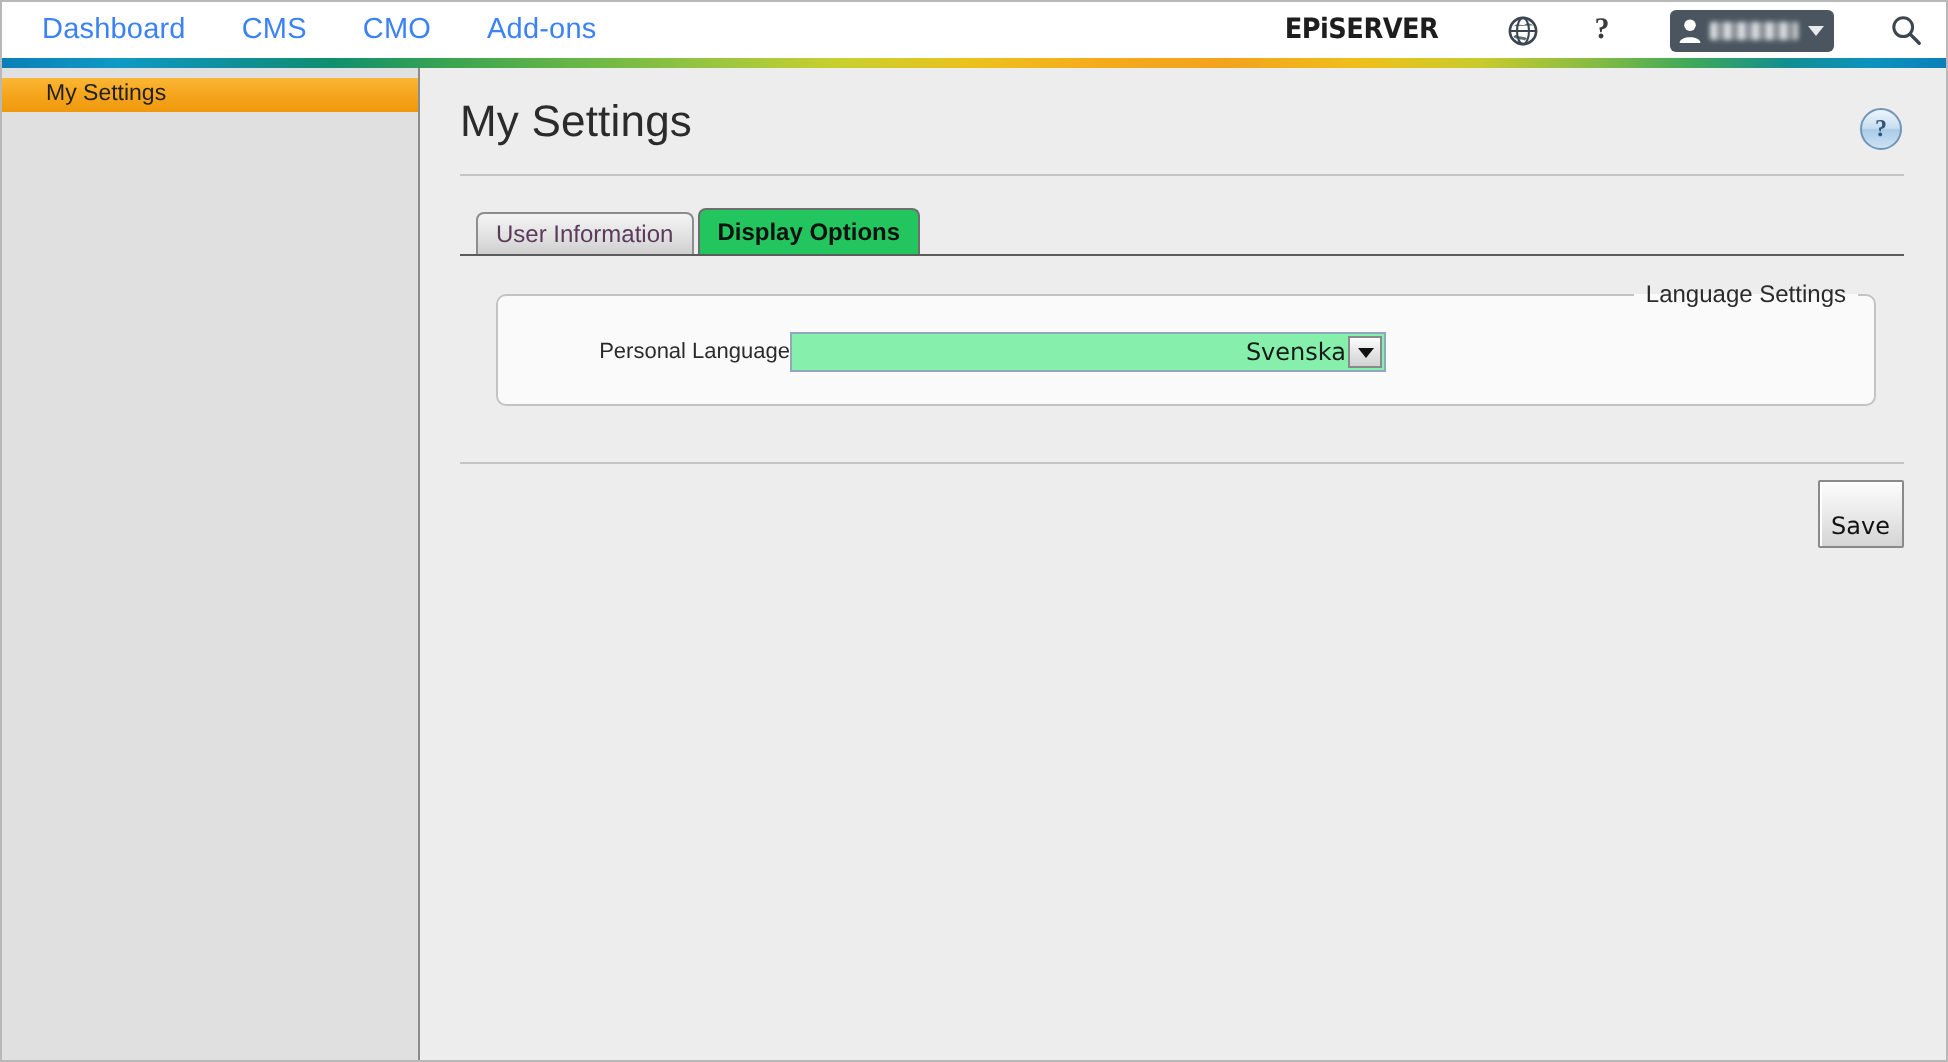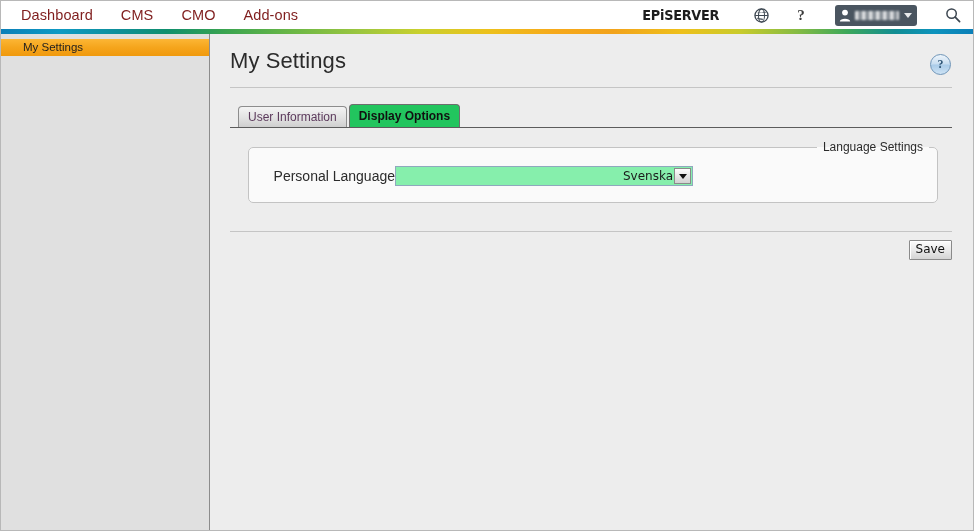--- a/index.html
+++ b/index.html
@@ -36,21 +36,21 @@
     padding: 0 4px 0 14px;
     box-sizing: border-box;
   }
   .global-nav {
     display: flex;
     align-items: center;
     height: 28px;
   }
   .global-nav-item {
     font-size: 14.5px;
-    color: #7f1d1d;
+    color: #3b82f6;
     padding: 0 14px;
     line-height: 28px;
     cursor: pointer;
     white-space: nowrap;
     letter-spacing: 0.1px;
   }
   .global-nav-item:first-child { padding-left: 6px; }
 
   .header-right {
     display: flex;
@@ -294,21 +294,21 @@
     padding: 0 6px;
     margin-left: 4px;
   }
   .field-row {
     display: flex;
     align-items: center;
     margin-top: 8px;
     padding-left: 2px;
   }
   .field-label {
-    font-size: 14px;
+    font-size: 11px;
     color: #2b2b2b;
     width: 132px;
     flex: none;
   }
   .select-shell {
     display: flex;
     align-items: stretch;
     width: 298px;
     height: 20px;
     border: 1px solid #8fa8bd;
@@ -352,21 +352,21 @@
     justify-content: flex-end;
     padding: 8px 3px 0 0;
   }
   .save-btn {
     font-size: 12px;
     font-family: "DejaVu Sans", sans-serif;
     color: #111;
     background: linear-gradient(to bottom, #fcfcfc 0%, #ececec 45%, #d4d4d4 100%);
     border: 1px solid #8a8a8a;
     border-radius: 1px;
-    padding: 2px 6px 3px 6px;
+    padding: 16px 6px 3px 6px;
     cursor: pointer;
     line-height: 13px;
     box-shadow: inset 1px 1px 0 #ffffff;
   }
 </style>
 </head>
 <body>
 
 <div class="app">
 

